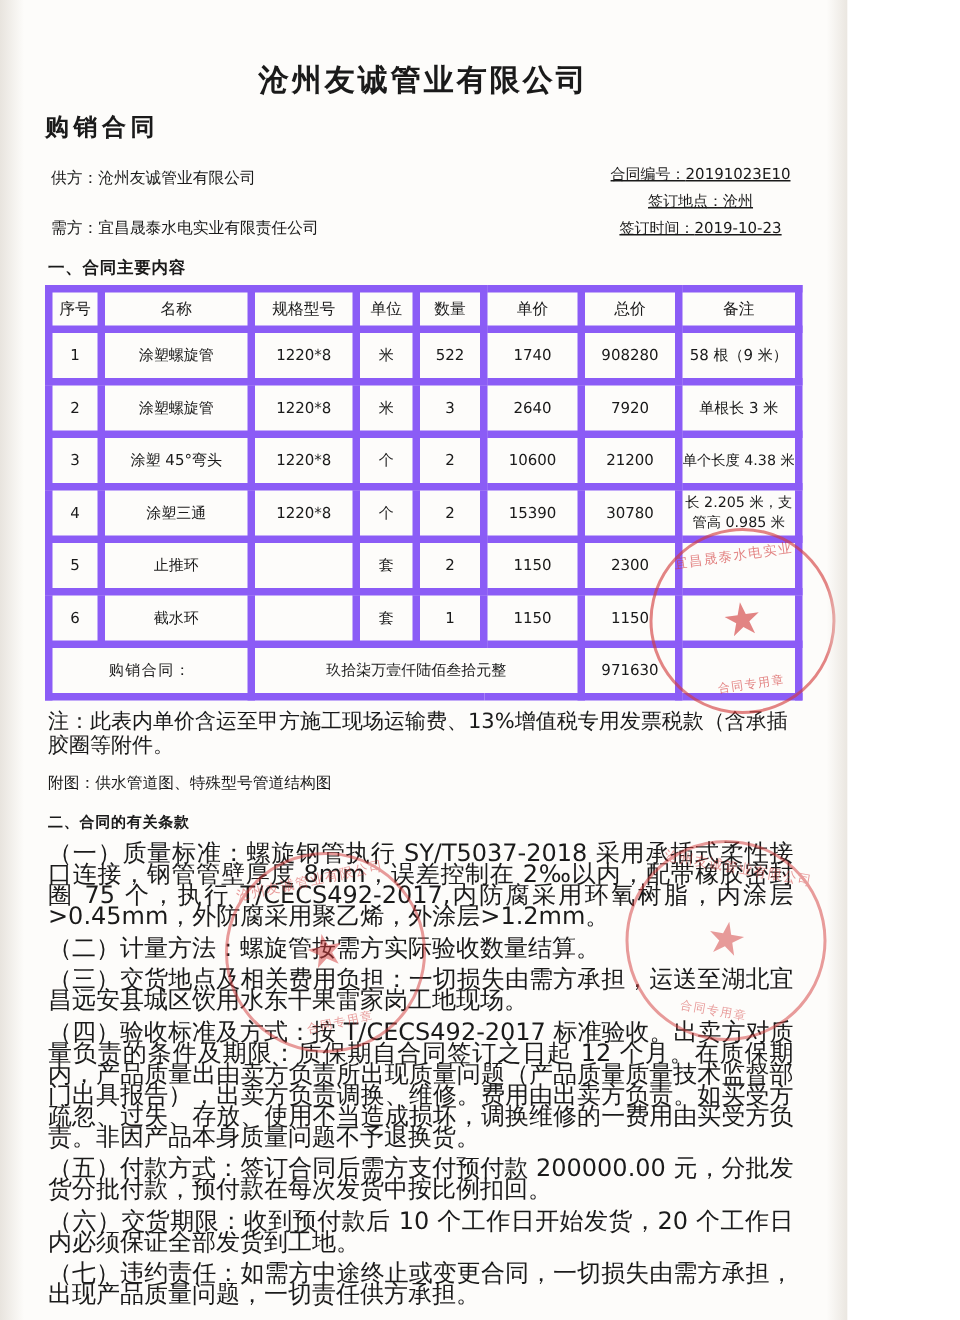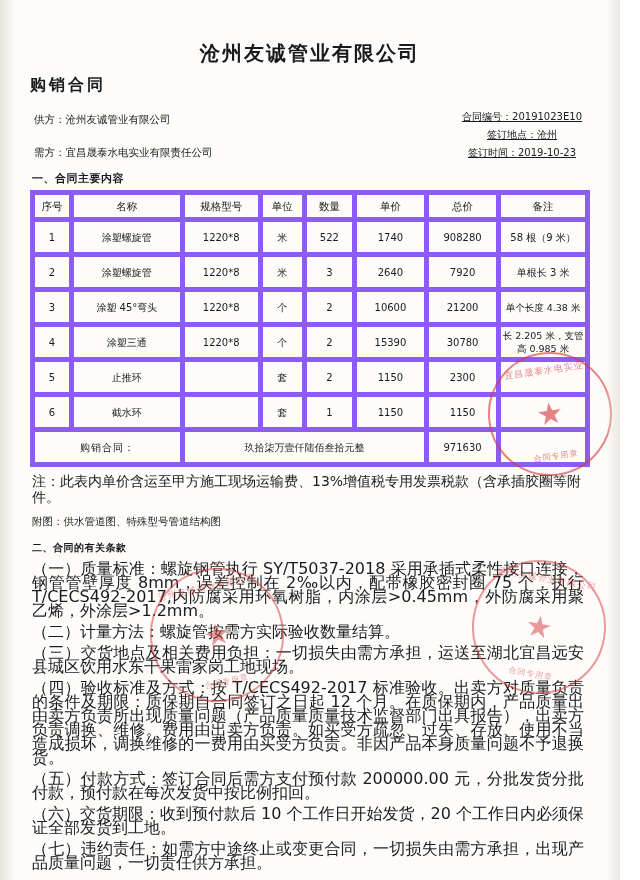--- a/index.html
+++ b/index.html
@@ -9,21 +9,21 @@
   body {
     width: 640px;
     height: 880px;
     background: #ffffff;
     font-family: "DejaVu Sans", "Liberation Sans", sans-serif;
     color: #1a1a1a;
     overflow: hidden;
   }
   .page {
     position: relative;
-    width: 620px;
+    width: 565px;
     height: 880px;
     background: #fdfcfa;
     box-sizing: border-box;
     padding: 34px 30px 10px 30px;
     overflow: hidden;
   }
   
   .page:before {
     content: "";
     position: absolute;

